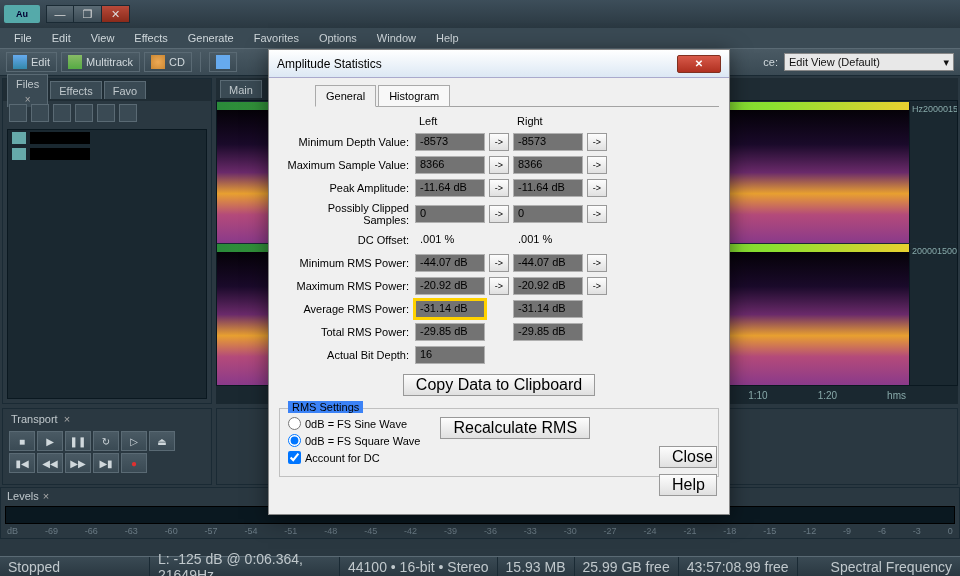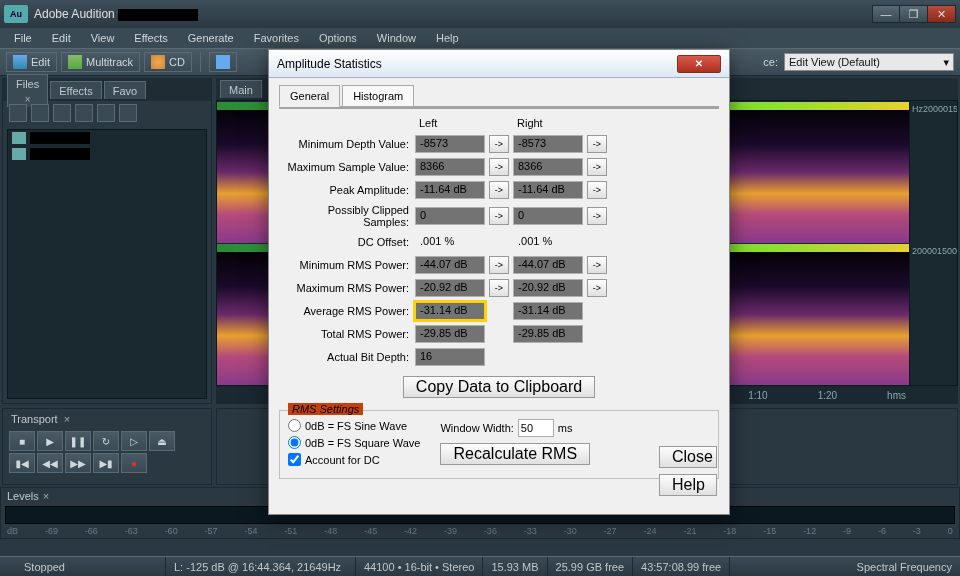--- a/index.html
+++ b/index.html
@@ -1,20 +1,20 @@
 <!DOCTYPE html>
 <html><head>
 <meta charset="utf-8">
 <style>
 * { margin: 0; padding: 0; box-sizing: border-box; font-family: "Segoe UI", Tahoma, sans-serif; }
 body { width: 960px; height: 576px; background: #2a3841; overflow: hidden; position: relative; font-size: 11px; }
 
 
 .titlebar { height: 28px; background: linear-gradient(#3d4e5a, #2a3841); display: flex; align-items: center; padding: 0 4px; color: #e0e0e0; }
-.app-icon { width: 24px; height: 18px; background: #5aa; color: #003; font-size: 9px; font-weight: bold; display: flex; align-items: center; justify-content: center; border-radius: 2px; margin-right: 6px; }
+.app-icon { width: 36px; height: 18px; background: #5aa; color: #003; font-size: 9px; font-weight: bold; display: flex; align-items: center; justify-content: center; border-radius: 2px; margin-right: 6px; }
 .titlebar .title { flex: 1; font-size: 12px; }
 .win-btns { display: flex; gap: 0; }
 .win-btn { width: 28px; height: 18px; background: linear-gradient(#5a6a74,#3a4a54); border: 1px solid #1a2a34; display: flex; align-items: center; justify-content: center; color: #ddd; font-size: 11px; cursor: pointer; }
 .win-btn.close { background: linear-gradient(#b84a3a,#8a2a1a); }
 .win-btn + .win-btn { border-left: none; }
 
 
 .menubar { height: 20px; background: #3a4a54; display: flex; align-items: center; padding: 0 6px; gap: 4px; color: #d0d8dc; }
 .menubar span { padding: 2px 8px; cursor: pointer; }
 
@@ -66,59 +66,58 @@
 .sv-val { height: 18px; background: #e8e8d8; border: 1px inset #888; color: #222; padding: 1px 4px; font-size: 11px; text-align: right; }
 
 
 .levels-panel { margin: 0; background: #2a3841; border: 1px solid #1a2a34; }
 .levels-header { color: #c0c8cc; padding: 2px 6px; font-size: 11px; display: flex; align-items: center; }
 .levels-header .x { margin-left: 4px; color: #aaa; }
 .levels-meter { height: 18px; background: #0a1820; margin: 2px 4px; position: relative; border: 1px solid #000; }
 .levels-scale { display: flex; justify-content: space-between; color: #6a7a84; font-size: 9px; padding: 0 6px 2px; }
 
 
-.status { position: absolute; bottom: 0; left: 0; right: 0; height: 20px; background: linear-gradient(#3a4a54,#2a3841); border-top: 1px solid #5a6a74; display: flex; color: #c0c8cc; font-size: 11px; padding-left: 16px; }
+.status { position: absolute; bottom: 0; left: 0; right: 0; height: 20px; background: linear-gradient(#3a4a54,#2a3841); border-top: 1px solid #5a6a74; display: flex; color: #c0c8cc; font-size: 14px; }
 .status > div { padding: 0 8px; border-right: 1px solid #1a2a34; height: 100%; display: flex; align-items: center; }
 
 
 .dialog { position: absolute; left: 268px; top: 49px; width: 462px; height: 466px; background: #f0f0f0; border: 1px solid #888; box-shadow: 0 4px 20px rgba(0,0,0,.5); font-size: 11px; color: #000; }
 .dlg-title { height: 28px; background: linear-gradient(#fff,#dce8f4); border-bottom: 1px solid #aac; display: flex; align-items: center; padding: 0 8px; font-size: 12px; }
 .dlg-title .spacer { flex: 1; }
 .dlg-close { width: 44px; height: 18px; background: linear-gradient(#d85a4a,#b03020); border: 1px solid #803020; border-radius: 2px; color: #fff; display: flex; align-items: center; justify-content: center; font-weight: bold; cursor: pointer; font-size: 10px; }
 .dlg-body { padding: 6px 10px; }
-.dlg-tabs { display: flex; border-bottom: 3px solid #a3a3a3; margin-bottom: 8px; }
+.dlg-tabs { display: flex; border-bottom: 1px solid #a3a3a3; margin-bottom: 8px; margin-left: 36px; }
 .dlg-tab { padding: 4px 10px; border: 1px solid #aaa; background: #f8f8f8; cursor: pointer; position: relative; top: 1px; }
 .dlg-tab.active { background: #f0f0f0; border-bottom: 1px solid #f0f0f0; }
 .dlg-tab + .dlg-tab { margin-left: 2px; }
 .cols-hdr { display: grid; grid-template-columns: 132px 70px 20px 70px 20px; gap: 4px; margin-bottom: 6px; }
 .cols-hdr span:nth-child(2), .cols-hdr span:nth-child(4) { text-align: left; padding-left: 4px; }
 .stat-row { display: grid; grid-template-columns: 132px 70px 20px 70px 20px; gap: 4px 4px; align-items: center; margin-bottom: 5px; }
 .stat-row .rlabel { text-align: right; padding-right: 2px; }
 .stat-val { height: 18px; background: #737373; border: 1px solid #b0b0b0; padding: 1px 4px; font-size: 11px; }
 .stat-val.plain { background: #f0f0f0; border: 1px solid transparent; }
 .stat-val.hl { outline: 3px solid #ffd200; outline-offset: -1px; }
 .arrow-btn { width: 20px; height: 18px; background: linear-gradient(#fdfdfd,#e0e0e0); border: 1px solid #999; display: flex; align-items: center; justify-content: center; font-size: 9px; cursor: pointer; }
 .dlg-btn { height: 22px; padding: 0 12px; background: linear-gradient(#fdfdfd,#e0e0e0); border: 1px solid #999; cursor: pointer; font-size: 16px; }
 .copy-row { text-align: center; margin: 10px 0 12px; }
 .rms-group { border: 1px solid #c0c0c0; padding: 8px; margin-top: 4px; position: relative; }
-.rms-group .legend { position: absolute; top: -8px; left: 8px; background: #c2410c; padding: 0 4px; font-style: italic; }
+.rms-group .legend { position: absolute; top: -8px; left: 8px; background: #3b82f6; padding: 0 4px; }
 .rms-flex { display: flex; gap: 20px; align-items: flex-start; }
 .rms-left label { display: flex; align-items: center; gap: 4px; margin-bottom: 4px; }
 .rms-right { display: flex; flex-direction: column; gap: 6px; align-items: flex-start; }
 .ww-row { display: flex; align-items: center; gap: 4px; }
 .ww-row input { width: 36px; height: 18px; border: 1px solid #b0b0b0; padding: 1px 2px; font-size: 11px; }
 .dlg-actions { position: absolute; right: 12px; bottom: 18px; display: flex; flex-direction: column; gap: 6px; }
 .dlg-actions .dlg-btn { width: 58px; }
 </style>
 </head>
 <body>
 
 <div class="titlebar">
   <div class="app-icon">Au</div>
-  <div class="title"><span>Adobe Audition</span> <span style="display:inline-block;width:80px;height:12px;background:#000;vertical-align:middle"></span></div>
   <div class="win-btns">
     <div class="win-btn">—</div>
     <div class="win-btn">❐</div>
     <div class="win-btn close">✕</div>
   </div>
 </div>
 
 <div class="menubar">
   <span>File</span>
   <span>Edit</span>
@@ -302,21 +301,21 @@
       <span>-12</span>
       <span>-9</span>
       <span>-6</span>
       <span>-3</span>
       <span>0</span>
     </div>
 </div>
 
 <div class="status">
   <div style="width:150px">Stopped</div>
-  <div style="width:190px">L: -125 dB @  16:44.364, 21649Hz</div>
+  <div style="width:190px">L: -125 dB @  0:06.364, 21649Hz</div>
   <div>44100 • 16-bit • Stereo</div>
   <div>15.93 MB</div>
   <div>25.99 GB free</div>
   <div>43:57:08.99 free</div>
   <div style="flex:1;border:none"></div>
   <div style="border:none">Spectral Frequency</div>
 </div>
 
 <div class="dialog">
   <div class="dlg-title">
@@ -420,25 +419,20 @@
           <label>
               <input type="radio" name="rms" checked="" style=""> 
               <span>0dB = FS Square Wave</span>
             </label>
           <label>
               <input type="checkbox" checked="" style=""> 
               <span>Account for DC</span>
             </label>
         </div>
         <div class="rms-right">
-          <div class="ww-row">
-            <span>Window Width:</span>
-            <input value="50" style="">
-            <span>ms</span>
-          </div>
           <button class="dlg-btn">Recalculate RMS</button>
         </div>
       </div>
     </div>
   </div>
   <div class="dlg-actions">
     <button class="dlg-btn">Close</button>
     <button class="dlg-btn">Help</button>
   </div>
 </div>

